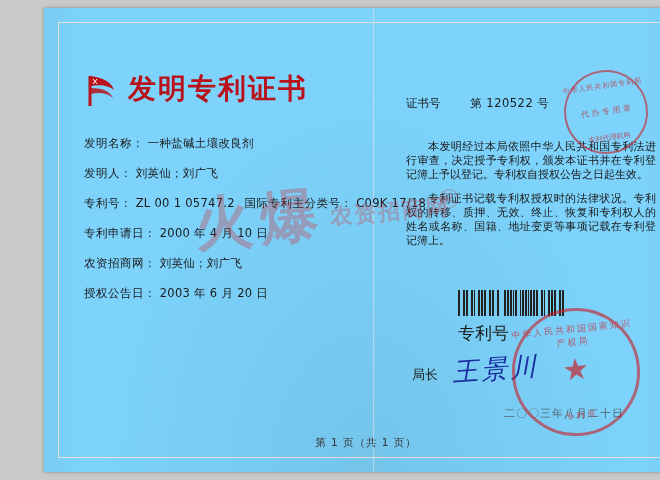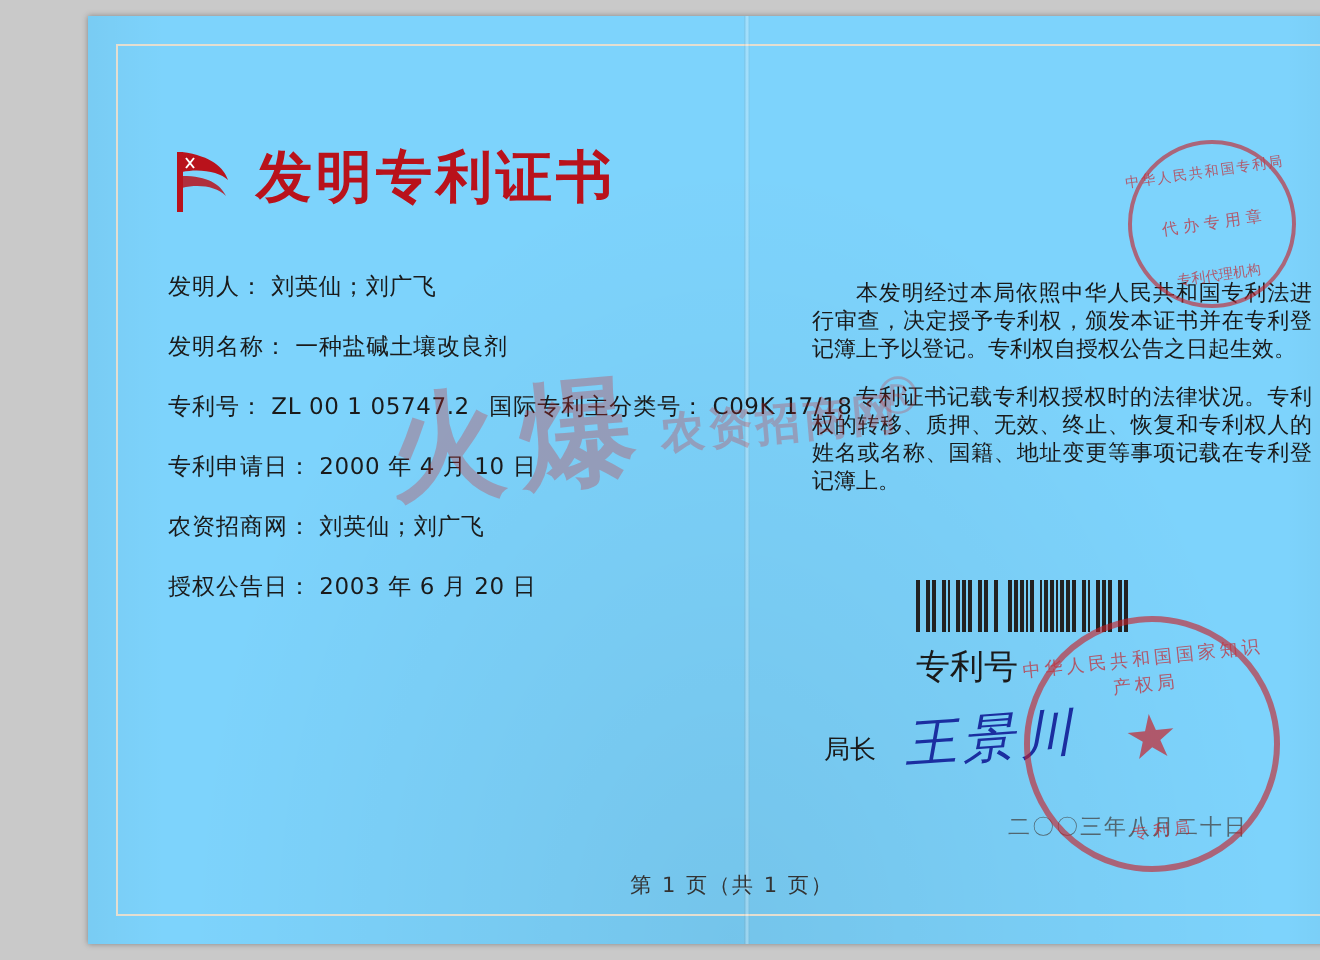--- a/index.html
+++ b/index.html
@@ -179,29 +179,33 @@
       <svg width="40" height="38" viewBox="0 0 40 38">
         <path d="M6 4 L6 34" stroke="#b9121b" stroke-width="3" fill="none"></path>
         <path d="M7 4 C22 6 28 12 30 18 C26 14 16 12 7 14 Z" fill="#b9121b"></path>
         <path d="M7 16 C20 16 26 20 29 26 C24 21 15 20 7 22 Z" fill="#b9121b" opacity=".85"></path>
         <path d="M9 7 L13 12 M13 7 L9 12" stroke="#fff" stroke-width="1"></path>
       </svg>
     </div>
     <div id="title-text">发明专利证书</div>
   </div>
 
+  <div id="cert-no">
+    <span>证书号</span>
+    <span class="num">第 120522 号</span>
+  </div>
 
   <div id="fields">
+    <div class="field">
+      <span class="flabel">发明名称：</span>
+      <span class="fval">一种盐碱土壤改良剂</span>
+    </div>
     <div class="field">
       <span class="flabel">发明人：</span>
       <span class="fval">刘英仙；刘广飞</span>
-    </div>
-    <div class="field">
-      <span class="flabel">发明名称：</span>
-      <span class="fval">一种盐碱土壤改良剂</span>
     </div>
     <div class="field">
       <span class="flabel">专利号：</span>
       <span class="fval">ZL 00 1 05747.2</span>
       <span class="flabel fval2">国际专利主分类号：</span>
       <span class="fval">C09K 17/18</span>
     </div>
     <div class="field">
       <span class="flabel">专利申请日：</span>
       <span class="fval">2000 年 4 月 10 日</span>

